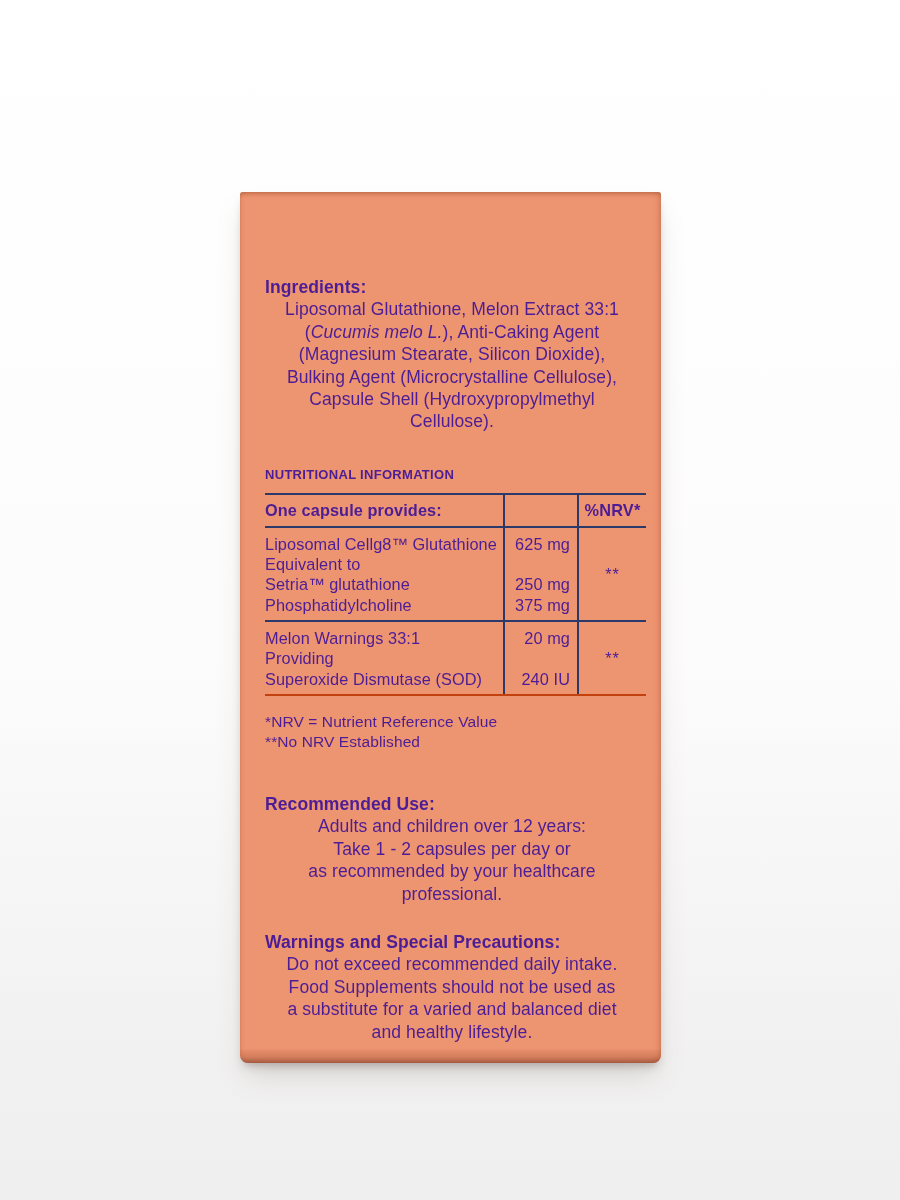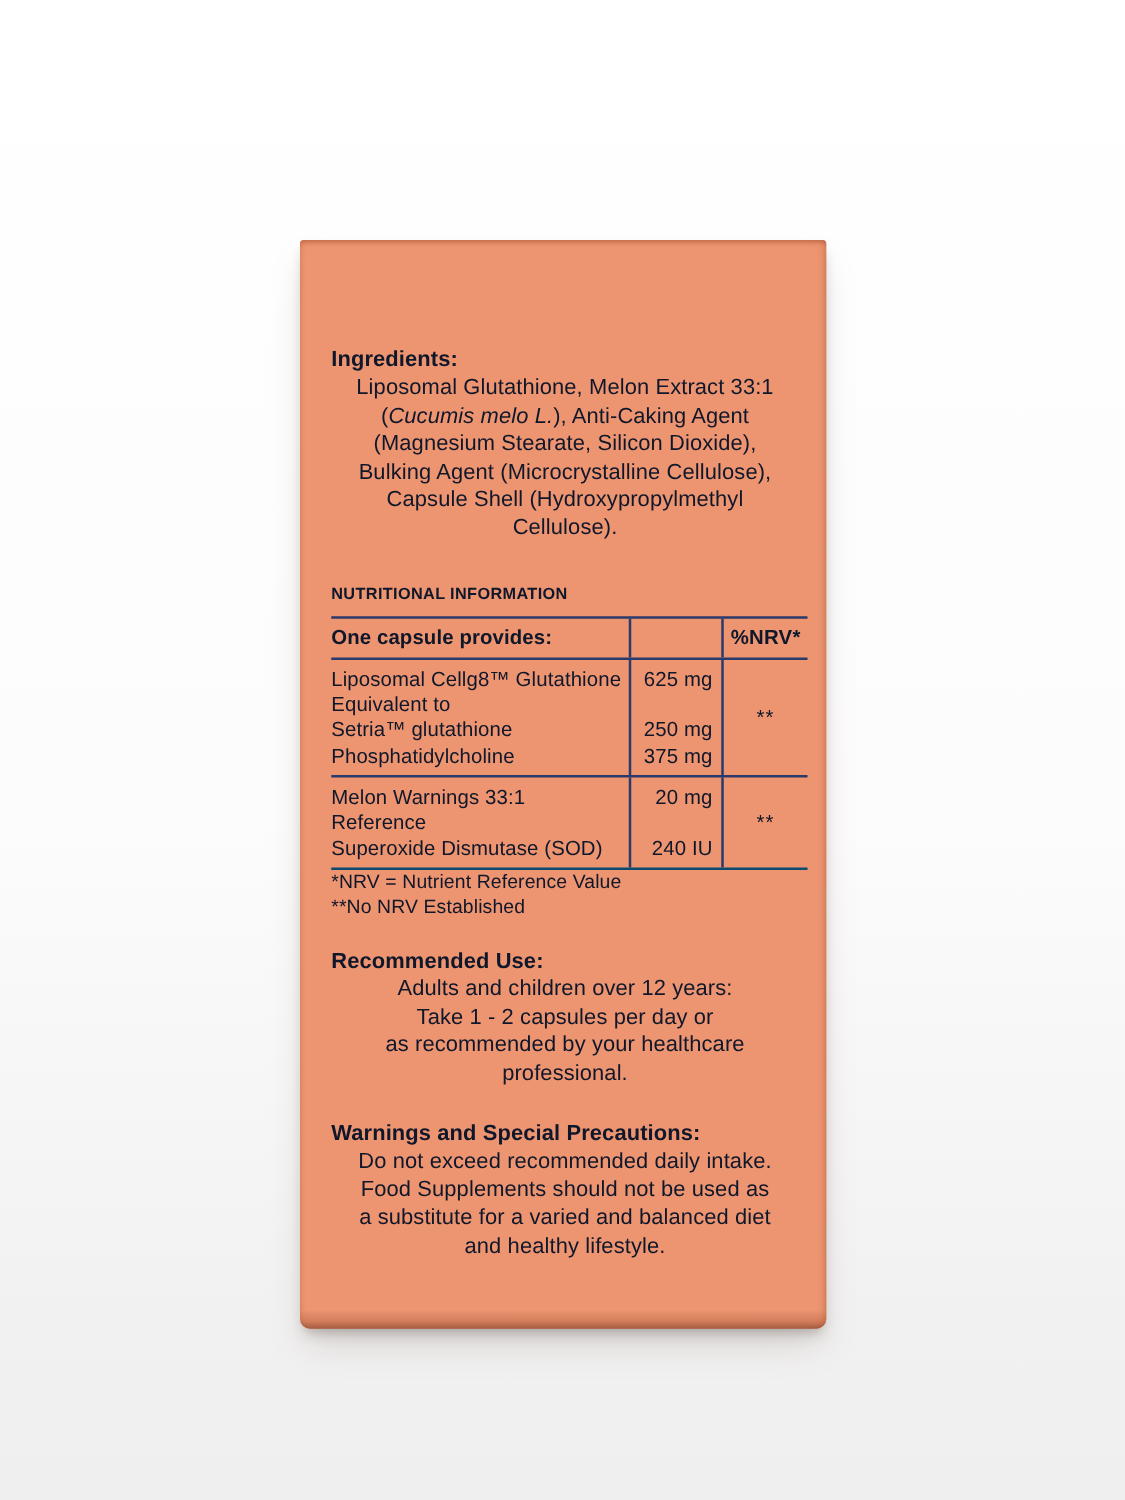--- a/index.html
+++ b/index.html
@@ -12,21 +12,21 @@
   }
   .scene { position: absolute; inset: 0; }
 
   
   .box {
     position: absolute;
     left: 240px; top: 192px;
     width: 421px; height: 871px;
     background: #ED9471;
     border-radius: 3px 3px 8px 8px;
-    color: #0f172a;
+    color: #4c1d95;
     box-shadow:
       inset 0 4px 4px -2px rgba(168, 84, 50, 0.55),
       inset -4px 0 6px -3px rgba(168, 84, 50, 0.45),
       inset 3px 0 5px -3px rgba(168, 84, 50, 0.30),
       0 6px 10px -4px rgba(110, 95, 88, 0.45),
       0 16px 28px -6px rgba(140, 128, 120, 0.30);
   }
   .box-bottom-lip {
     position: absolute;
     left: 0; right: 0; bottom: 0;
@@ -54,36 +54,36 @@
     font-weight: 700;
     letter-spacing: 0.3px;
     line-height: 22px;
   }
 
   
   .ntable {
     margin-top: 7px;
     width: 381px;
     border-top: 2px solid #2B3A6B;
-    border-bottom: 2px solid #0c4a6e;
+    border-bottom: 2px solid #c2410c;
     font-size: 16.3px;
   }
   .trow { display: flex; }
   .trow.bordered { border-bottom: 2px solid #2B3A6B; }
   .c-name { width: 238px; }
   .c-amt  { width: 74px; border-left: 2px solid #2B3A6B; text-align: right; padding-right: 7px; }
   .c-nrv  { flex: 1; border-left: 2px solid #2B3A6B; display: flex; align-items: center; justify-content: center; letter-spacing: 1px; }
   .cell-pad { padding-top: 6px; padding-bottom: 5px; }
   .tline { height: 20.3px; line-height: 20.3px; white-space: nowrap; }
   .thead-line { height: 31px; line-height: 31px; font-weight: 700; white-space: nowrap; }
   .c-nrv.thead { font-weight: 700; letter-spacing: 0.2px; }
 
-  .footnotes { margin-top: 0; font-size: 15.5px; line-height: 20.5px; }
+  .footnotes { margin-top: 16px; font-size: 15.5px; line-height: 20.5px; }
 
-  .use-block { margin-top: 20px; }
+  .use-block { margin-top: 40px; }
   .warn-block { margin-top: 26px; }
 </style>
 </head>
 <body>
 
 <div class="scene">
   <div class="box">
     <div class="panel-content">
 
       <section>
@@ -121,21 +121,21 @@
               <div class="tline"></div>
               <div class="tline">250 mg</div>
               <div class="tline">375 mg</div>
             </div>
             <div class="c-nrv">**</div>
           </div>
 
           <div class="trow">
             <div class="c-name cell-pad">
               <div class="tline">Melon Warnings 33:1</div>
-              <div class="tline">Reference</div>
+              <div class="tline">Providing</div>
               <div class="tline">Superoxide Dismutase (SOD)</div>
             </div>
             <div class="c-amt cell-pad">
               <div class="tline">20 mg</div>
               <div class="tline"></div>
               <div class="tline">240 IU</div>
             </div>
             <div class="c-nrv">**</div>
           </div>
         </div>

